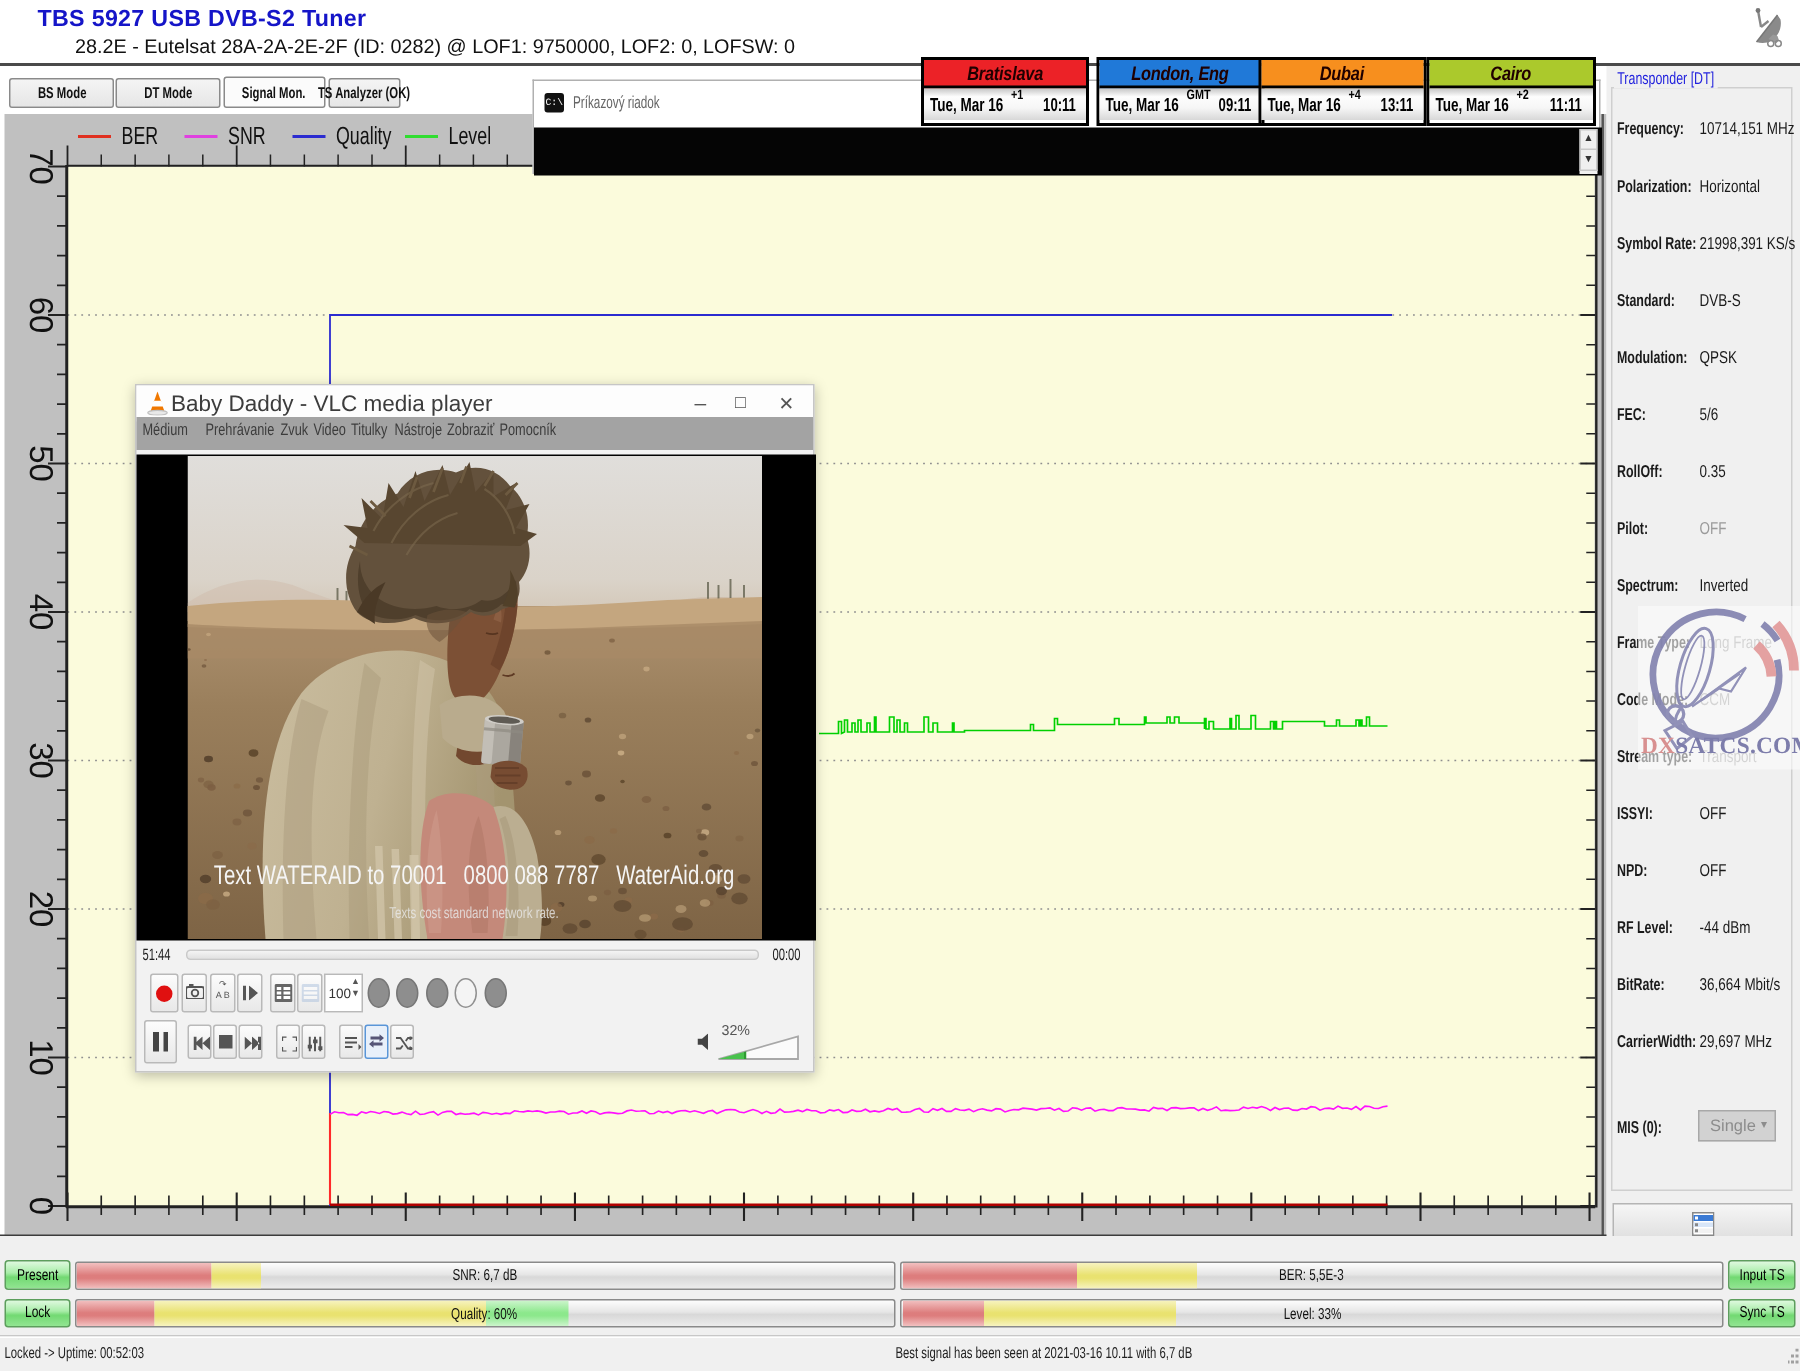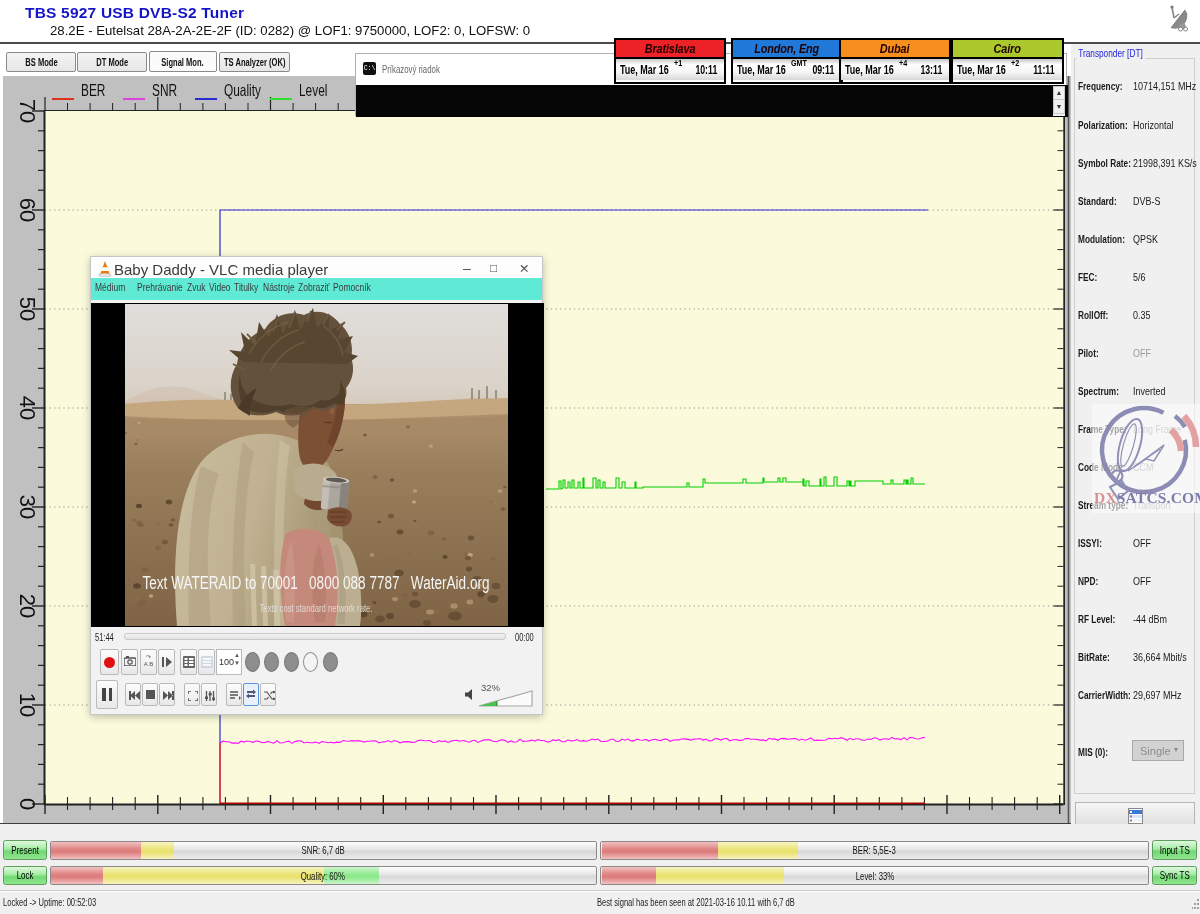--- a/index.html
+++ b/index.html
@@ -3,21 +3,21 @@
 <style>
 *{margin:0;padding:0;box-sizing:border-box}
 body{width:1200px;height:914px;position:relative;font-family:"Liberation Sans",sans-serif;background:#fff;overflow:hidden}
 .abs{position:absolute}
 .cxl{transform:scaleX(0.72);transform-origin:left center;white-space:nowrap}
 .cxc{display:inline-block;transform:scaleX(0.72);white-space:nowrap}
 
 #chart{position:absolute;left:3px;top:76px;width:1068px;height:748px;background:#c0c0c0}
 #plotbg{position:absolute;left:42px;top:35px;width:1018px;height:693px;background:#fbfbdc}
 .ylab{position:absolute;left:9px;width:30px;height:34px;display:flex;align-items:center;justify-content:center;transform:rotate(90deg);font-size:22px;color:#111}
-.leg{position:absolute;top:6px;height:18px;display:flex;align-items:flex-end;font-size:16.5px;color:#111}
+.leg{position:absolute;top:6px;height:18px;display:flex;align-items:center;font-size:16.5px;color:#111}
 .legline{display:inline-block;width:22px;height:2px;margin-right:7px}
 .tabbtn{position:absolute;top:52px;height:19.5px;background:linear-gradient(#f4f4f4,#e6e6e6);border:1px solid #8a8a8a;border-radius:2px;font-size:10.5px;font-weight:bold;color:#111;display:flex;align-items:center;justify-content:center;white-space:nowrap}
 .clockcell{position:absolute;top:0;height:46px;border:2px solid #000}
 .clockhead{height:18.8px;display:flex;align-items:center;justify-content:center;font-size:13px;letter-spacing:-0.2px;font-weight:bold;font-style:italic;color:#200000;border-bottom:2.2px solid #000}
 .clockbody{height:21px;background:linear-gradient(#c6c6c6 0%,#fdfdfd 26%,#f6f6f6 62%,#d8d8d8 100%);position:relative;font-weight:bold;color:#000}
 .rlab{position:absolute;left:7px;font-size:11.5px;font-weight:bold;color:#1a1a1a;white-space:nowrap;transform:scaleX(0.72);transform-origin:left}
 .rval{position:absolute;left:62px;font-size:11.5px;color:#1a1a1a;white-space:nowrap;transform:scaleX(0.78);transform-origin:left}
 .gray{color:#9a9a9a}
 .gbtn{position:absolute;height:19.5px;background:linear-gradient(#dff9df,#a8eda8 42%,#72d972 58%,#92e592);border:1px solid #5d9e5d;border-radius:2.5px;font-size:10.5px;color:#000;display:flex;align-items:center;justify-content:center}
 .gbtn span{display:inline-block;transform:scaleX(0.76);white-space:nowrap}
@@ -45,21 +45,21 @@
 <div class="abs" style="left:0;top:42px;width:1200px;height:2px;background:#4a4a4a"></div>
 <div class="tabbtn" style="left:6px;width:70px">
     <span class="cxc">BS Mode</span>
   </div>
 <div class="tabbtn" style="left:77px;width:70px">
     <span class="cxc">DT Mode</span>
   </div>
 <div class="tabbtn" style="left:148.5px;width:68px;background:#fbfbfb;height:21px;top:51px">
     <span class="cxc">Signal Mon.</span>
   </div>
-<div class="tabbtn" style="left:219px;width:71px">
+<div class="tabbtn" style="left:219px;width:48px">
     <span class="cxc">TS Analyzer (OK)</span>
   </div>
 <div id="chart">
     <div id="plotbg"></div>
     <svg width="1068" height="748" viewBox="0 0 1068 748" style="position:absolute;left:0;top:0">
       <line x1="42" y1="134" x2="1060.5" y2="134" stroke="#8f8f8f" stroke-width="1" stroke-dasharray="1.2,3.4"></line>
       <line x1="42" y1="233" x2="1060.5" y2="233" stroke="#8f8f8f" stroke-width="1" stroke-dasharray="1.2,3.4"></line>
       <line x1="42" y1="332" x2="1060.5" y2="332" stroke="#8f8f8f" stroke-width="1" stroke-dasharray="1.2,3.4"></line>
       <line x1="42" y1="431" x2="1060.5" y2="431" stroke="#8f8f8f" stroke-width="1" stroke-dasharray="1.2,3.4"></line>
       <line x1="42" y1="530" x2="1060.5" y2="530" stroke="#8f8f8f" stroke-width="1" stroke-dasharray="1.2,3.4"></line>
@@ -393,21 +393,21 @@
         <path d="M7,0 L9.5,7 H4.5 Z" fill="#f07800"></path>
         <path d="M4.8,6.2 h4.4 l1.3,4 H3.5 Z" fill="#fff"></path>
         <path d="M3.5,10 h7 l1.3,3.6 H2.2 Z" fill="#f07800"></path>
         <ellipse cx="7" cy="14.2" rx="6.5" ry="1.6" fill="#e8e8e8" stroke="#c0c0c0" stroke-width="0.8"></ellipse>
       </svg>
   <span class="abs" style="left:23px;top:4.5px;font-size:15px;color:#3c3c3c">Baby Daddy - VLC media player</span>
   <span class="abs" style="left:372px;top:3px;font-size:14px;color:#555">–</span>
   <span class="abs" style="left:399px;top:4px;font-size:12px;color:#555">□</span>
   <span class="abs" style="left:428px;top:4px;font-size:12.5px;color:#555">✕</span>
  </div>
- <div class="abs" style="left:0;top:21px;width:100%;height:22px;background:#5eead4">
+ <div class="abs" style="left:0;top:21px;width:100%;height:22px;background:#a3a3a3">
       <span class="menuitem" style="left:4px">Médium</span>
       <span class="menuitem" style="left:46px">Prehrávanie</span>
       <span class="menuitem" style="left:96px">Zvuk</span>
       <span class="menuitem" style="left:118px">Video</span>
       <span class="menuitem" style="left:143px">Titulky</span>
       <span class="menuitem" style="left:172px">Nástroje</span>
       <span class="menuitem" style="left:207px">Zobraziť</span>
       <span class="menuitem" style="left:242px">Pomocník</span>
     </div>
  <div class="abs" style="left:0;top:46.5px;width:452.5px;height:324px;background:#000"></div>

